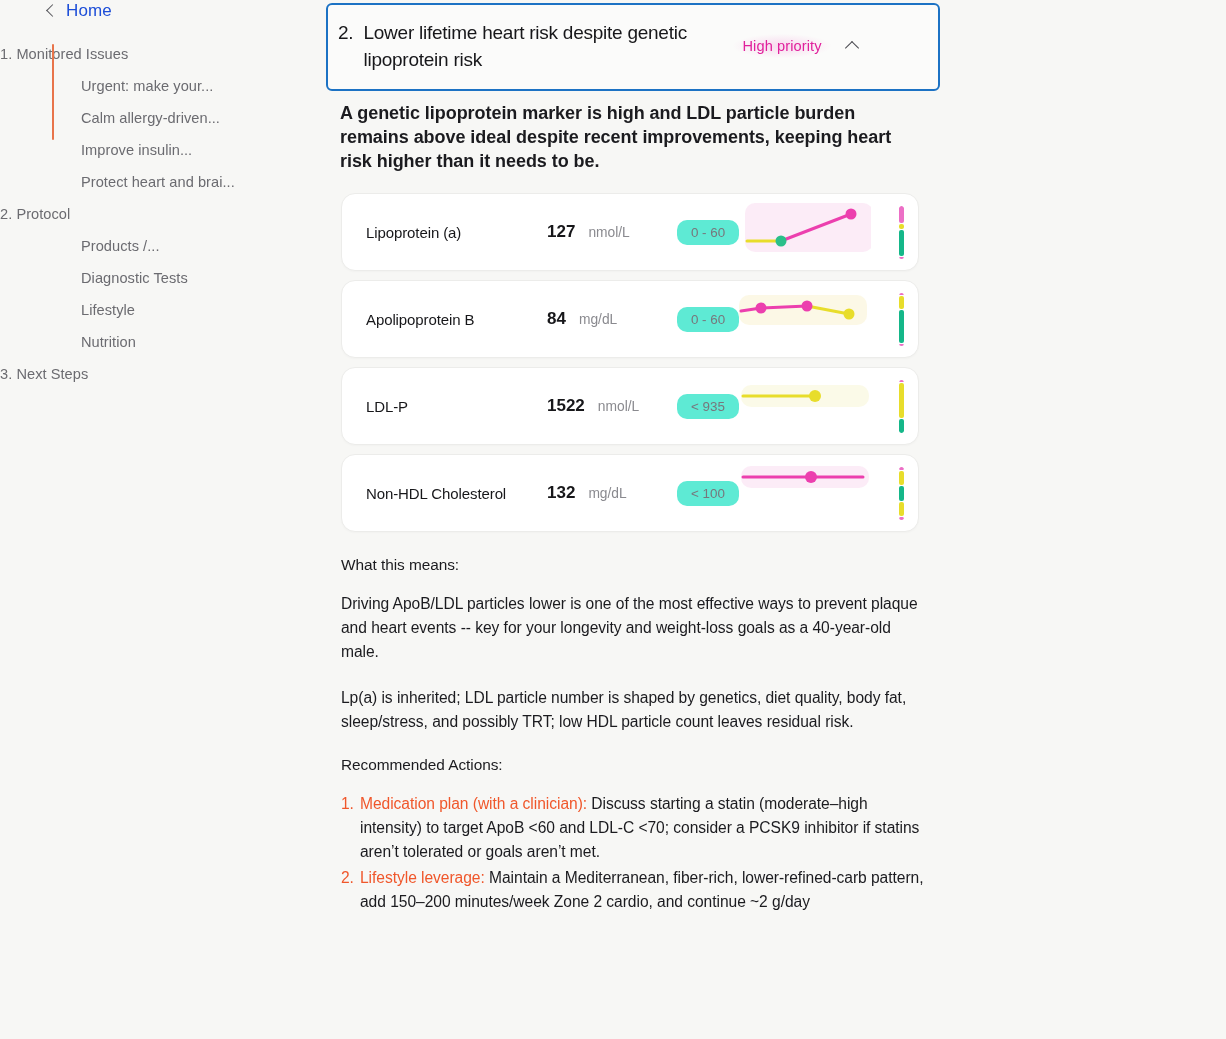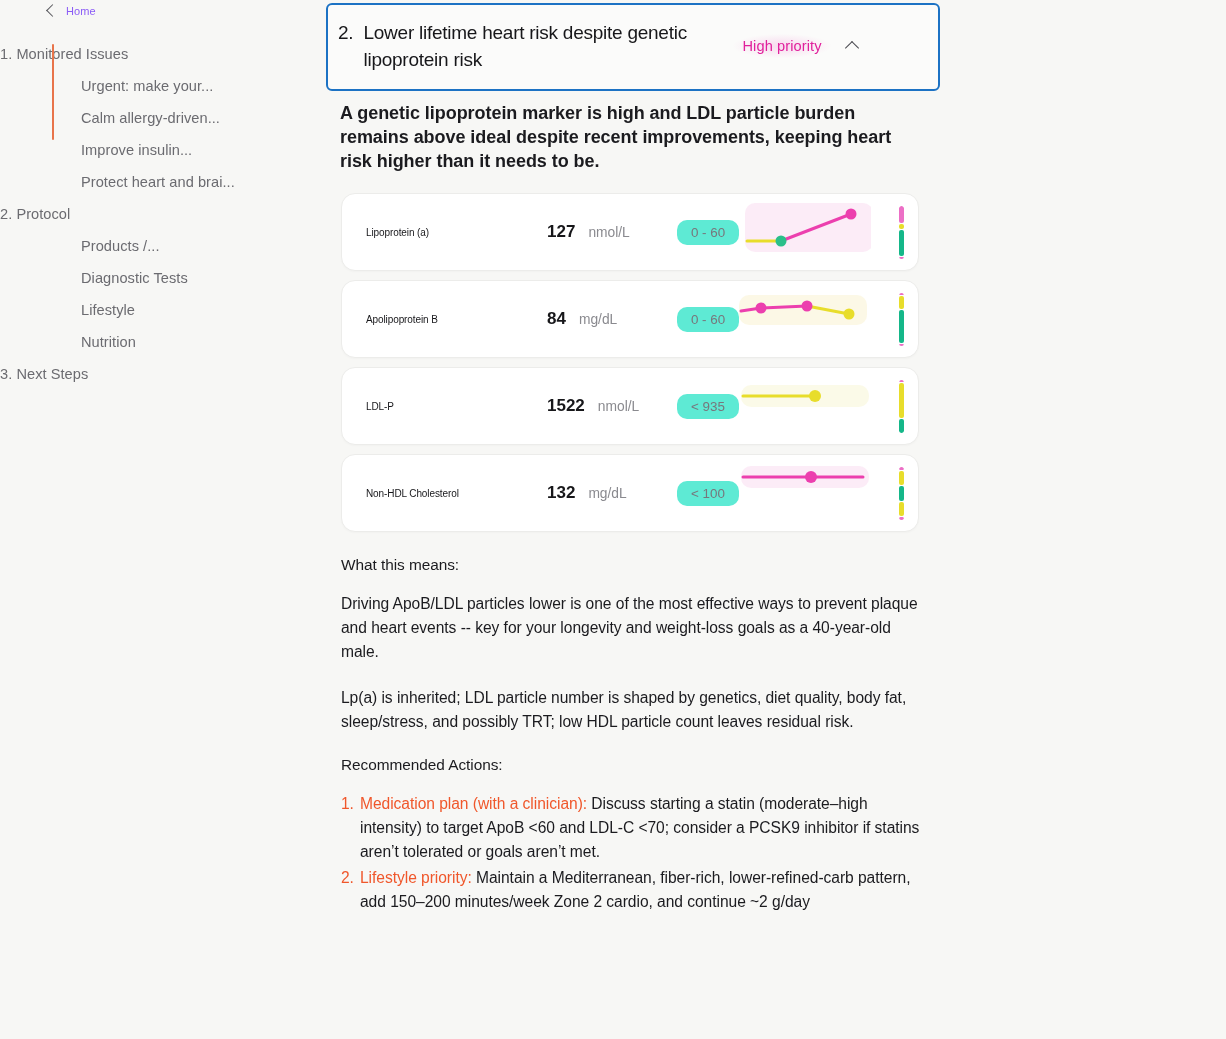--- a/index.html
+++ b/index.html
@@ -21,21 +21,21 @@
   }
   .home-row {
     display: flex; align-items: center; gap: 9px;
     padding: 0 0 0 48px; height: 22px; margin-top: 0;
   }
   .chev-left {
     width: 9px; height: 9px;
     border-left: 1.6px solid #55555a; border-bottom: 1.6px solid #55555a;
     transform: rotate(45deg); margin-top: -1px;
   }
-  .home-label { font-size: 11px; color: #8b5cf6; letter-spacing: .1px; }
+  .home-label { font-size: 17px; color: #1d4ed8; letter-spacing: .1px; }
 
   .nav { position: relative; margin-top: 16px; }
   .nav-accent {
     position: absolute; left: 52px; top: 6px;
     width: 2px; height: 96px; background: #e8744a; border-radius: 2px;
   }
   .nav-item {
     font-size: 14.6px; color: #6b6b70;
     line-height: 32px; height: 32px;
     letter-spacing: .05px; white-space: nowrap; overflow: hidden;
@@ -95,21 +95,21 @@
     background: #ffffff;
     border: 1px solid #ececea;
     border-radius: 14px;
     height: 78px;
     margin-bottom: 9px;
     display: flex; align-items: center;
     box-shadow: 0 1px 2px rgba(20,20,20,.025);
   }
   .c-name {
     flex: 0 0 205px; padding-left: 24px;
-    font-size: 10px; color: #17171a; letter-spacing: -.1px;
+    font-size: 15px; color: #17171a; letter-spacing: -.1px;
   }
   .c-value { flex: 0 0 130px; font-size: 13.8px; color: #17171a; }
   .c-value b { font-weight: 700; font-size: 17px; text-align: center; }
   .c-value span { color: #8a8a8f; font-weight: 400; margin-left: 13px; }
   .c-range {
     flex: 0 0 110px;
     font-size: 13.4px; color: #77777c;
     background: #5eead4; border-radius: 10px;
     padding: 5px 0; text-align: center; width: 62px; max-width: 62px;
   }
@@ -266,19 +266,19 @@
       <p class="p-body">Driving ApoB/LDL particles lower is one of the most effective ways to prevent plaque and heart events -- key for your longevity and weight-loss goals as a 40-year-old male.</p>
       <p class="p-body">Lp(a) is inherited; LDL particle number is shaped by genetics, diet quality, body fat, sleep/stress, and possibly TRT; low HDL particle count leaves residual risk.</p>
       <div class="p-head">Recommended Actions:</div>
       <ol class="actions">
           <li>
             <span class="marker">1.</span>
             <span class="txt"><span class="lead">Medication plan (with a clinician):</span><span> Discuss starting a statin (moderate–high intensity) to target ApoB &lt;60 and LDL-C &lt;70; consider a PCSK9 inhibitor if statins aren’t tolerated or goals aren’t met.</span></span>
           </li>
           <li>
             <span class="marker">2.</span>
-            <span class="txt"><span class="lead">Lifestyle priority:</span><span> Maintain a Mediterranean, fiber-rich, lower-refined-carb pattern, add 150–200 minutes/week Zone 2 cardio, and continue ~2 g/day</span></span>
+            <span class="txt"><span class="lead">Lifestyle leverage:</span><span> Maintain a Mediterranean, fiber-rich, lower-refined-carb pattern, add 150–200 minutes/week Zone 2 cardio, and continue ~2 g/day</span></span>
           </li>
         </ol>
     </section>
 
   </main>
 </div>
 
 </body></html>

